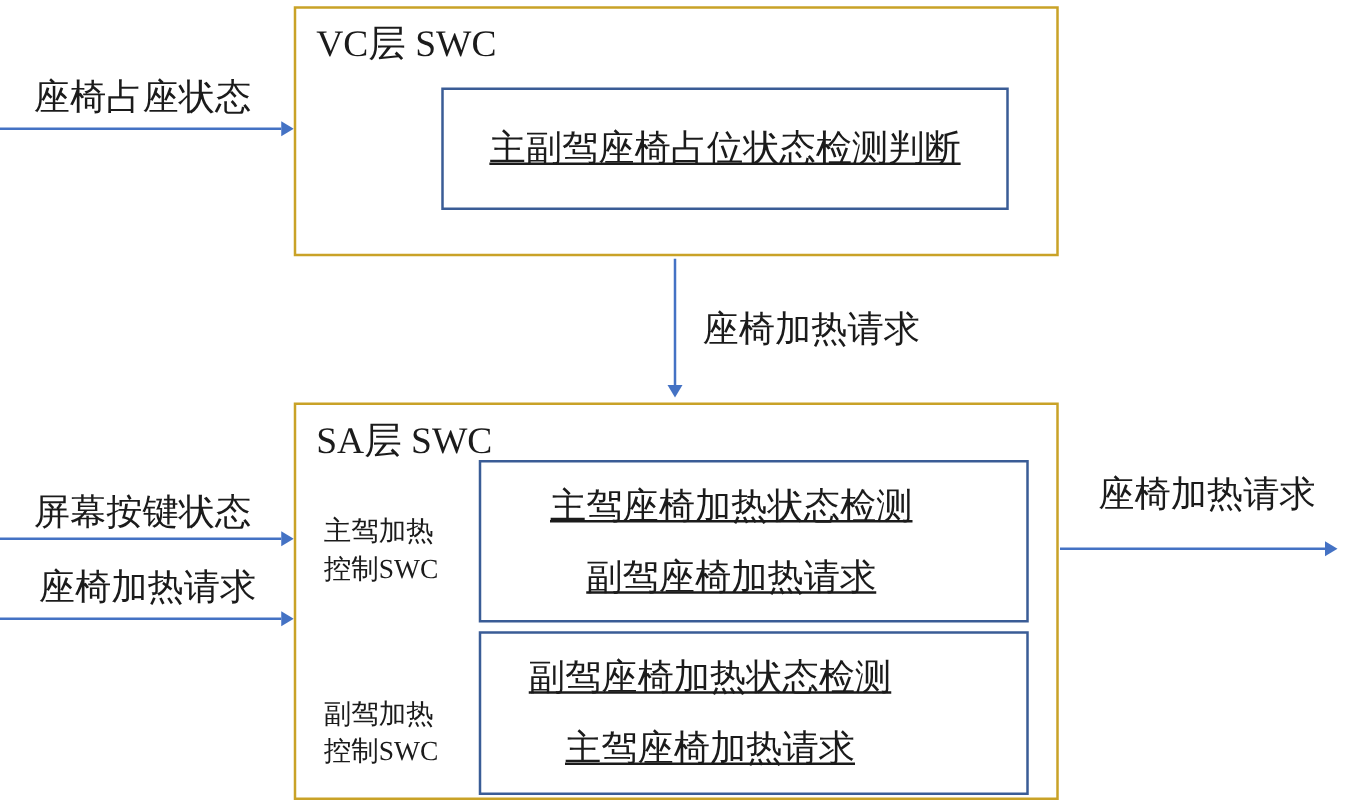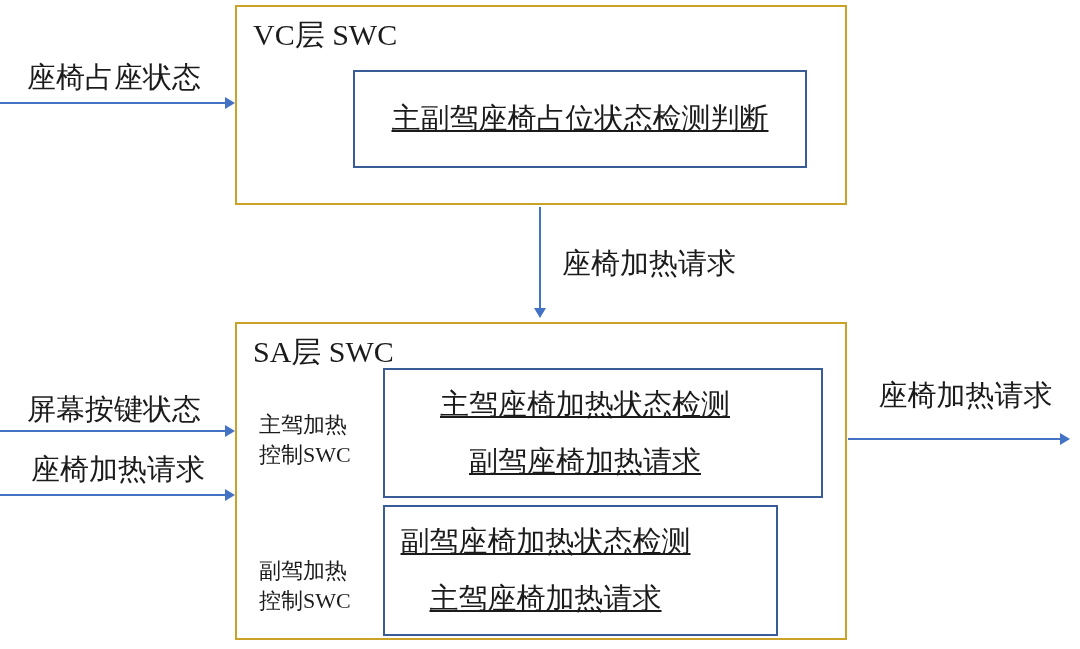--- a/index.html
+++ b/index.html
@@ -40,21 +40,21 @@
     justify-content:center;
     align-items:center;
     font-size:29px;
     background:var(--bg);
   }
   .inner-box .row{white-space:nowrap;text-decoration:underline;}
   .vc-box{left:235px;top:5px;width:612px;height:200px;}
   .vc-inner{left:116px;top:63px;width:454px;height:98px;}
   .sa-box{left:235px;top:322px;width:612px;height:318px;}
   .sa-inner-a{left:146px;top:44px;width:440px;height:130px;gap:17px;padding-right:36px;}
-  .sa-inner-b{left:146px;top:181px;width:395px;height:131px;gap:17px;padding-right:70px;}
+  .sa-inner-b{left:146px;top:181px;width:440px;height:131px;gap:17px;padding-right:70px;}
   .side-label{
     position:absolute;
     left:22px;width:100px;
     font-size:22px;line-height:30px;
     text-align:left;
     white-space:nowrap;
   }
   .side-a{top:86px;}
   .side-b{top:232px;}
   .flow-label{

